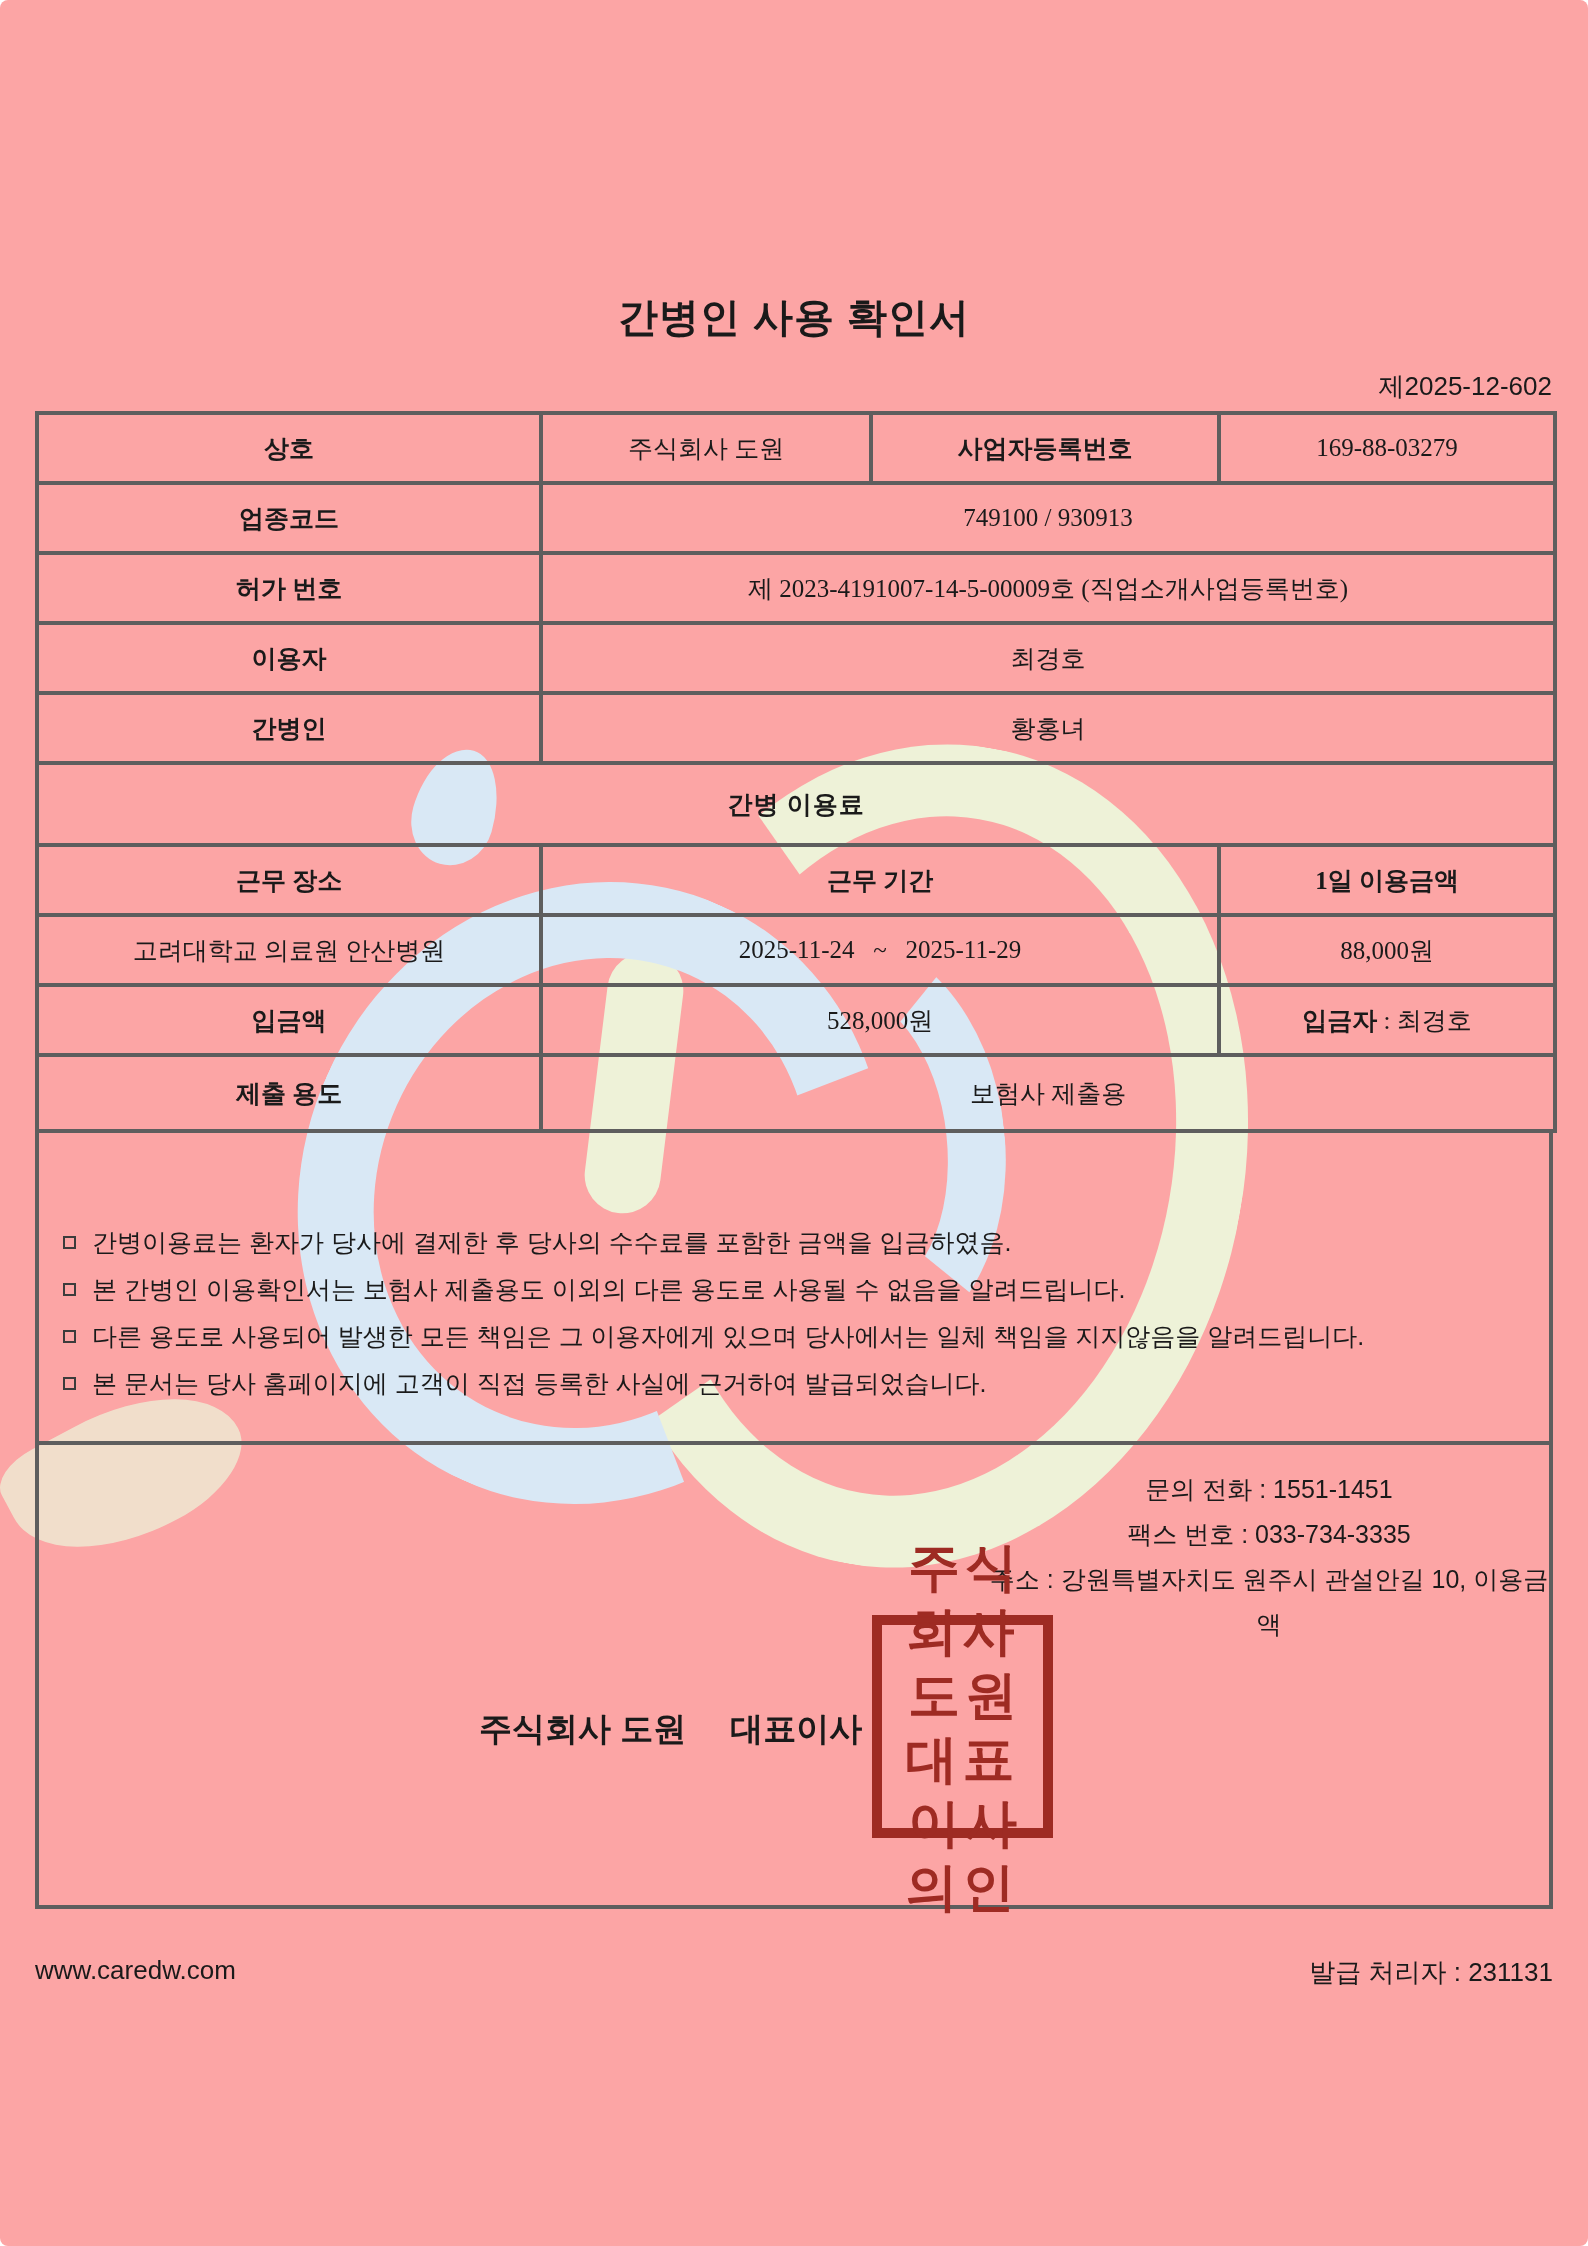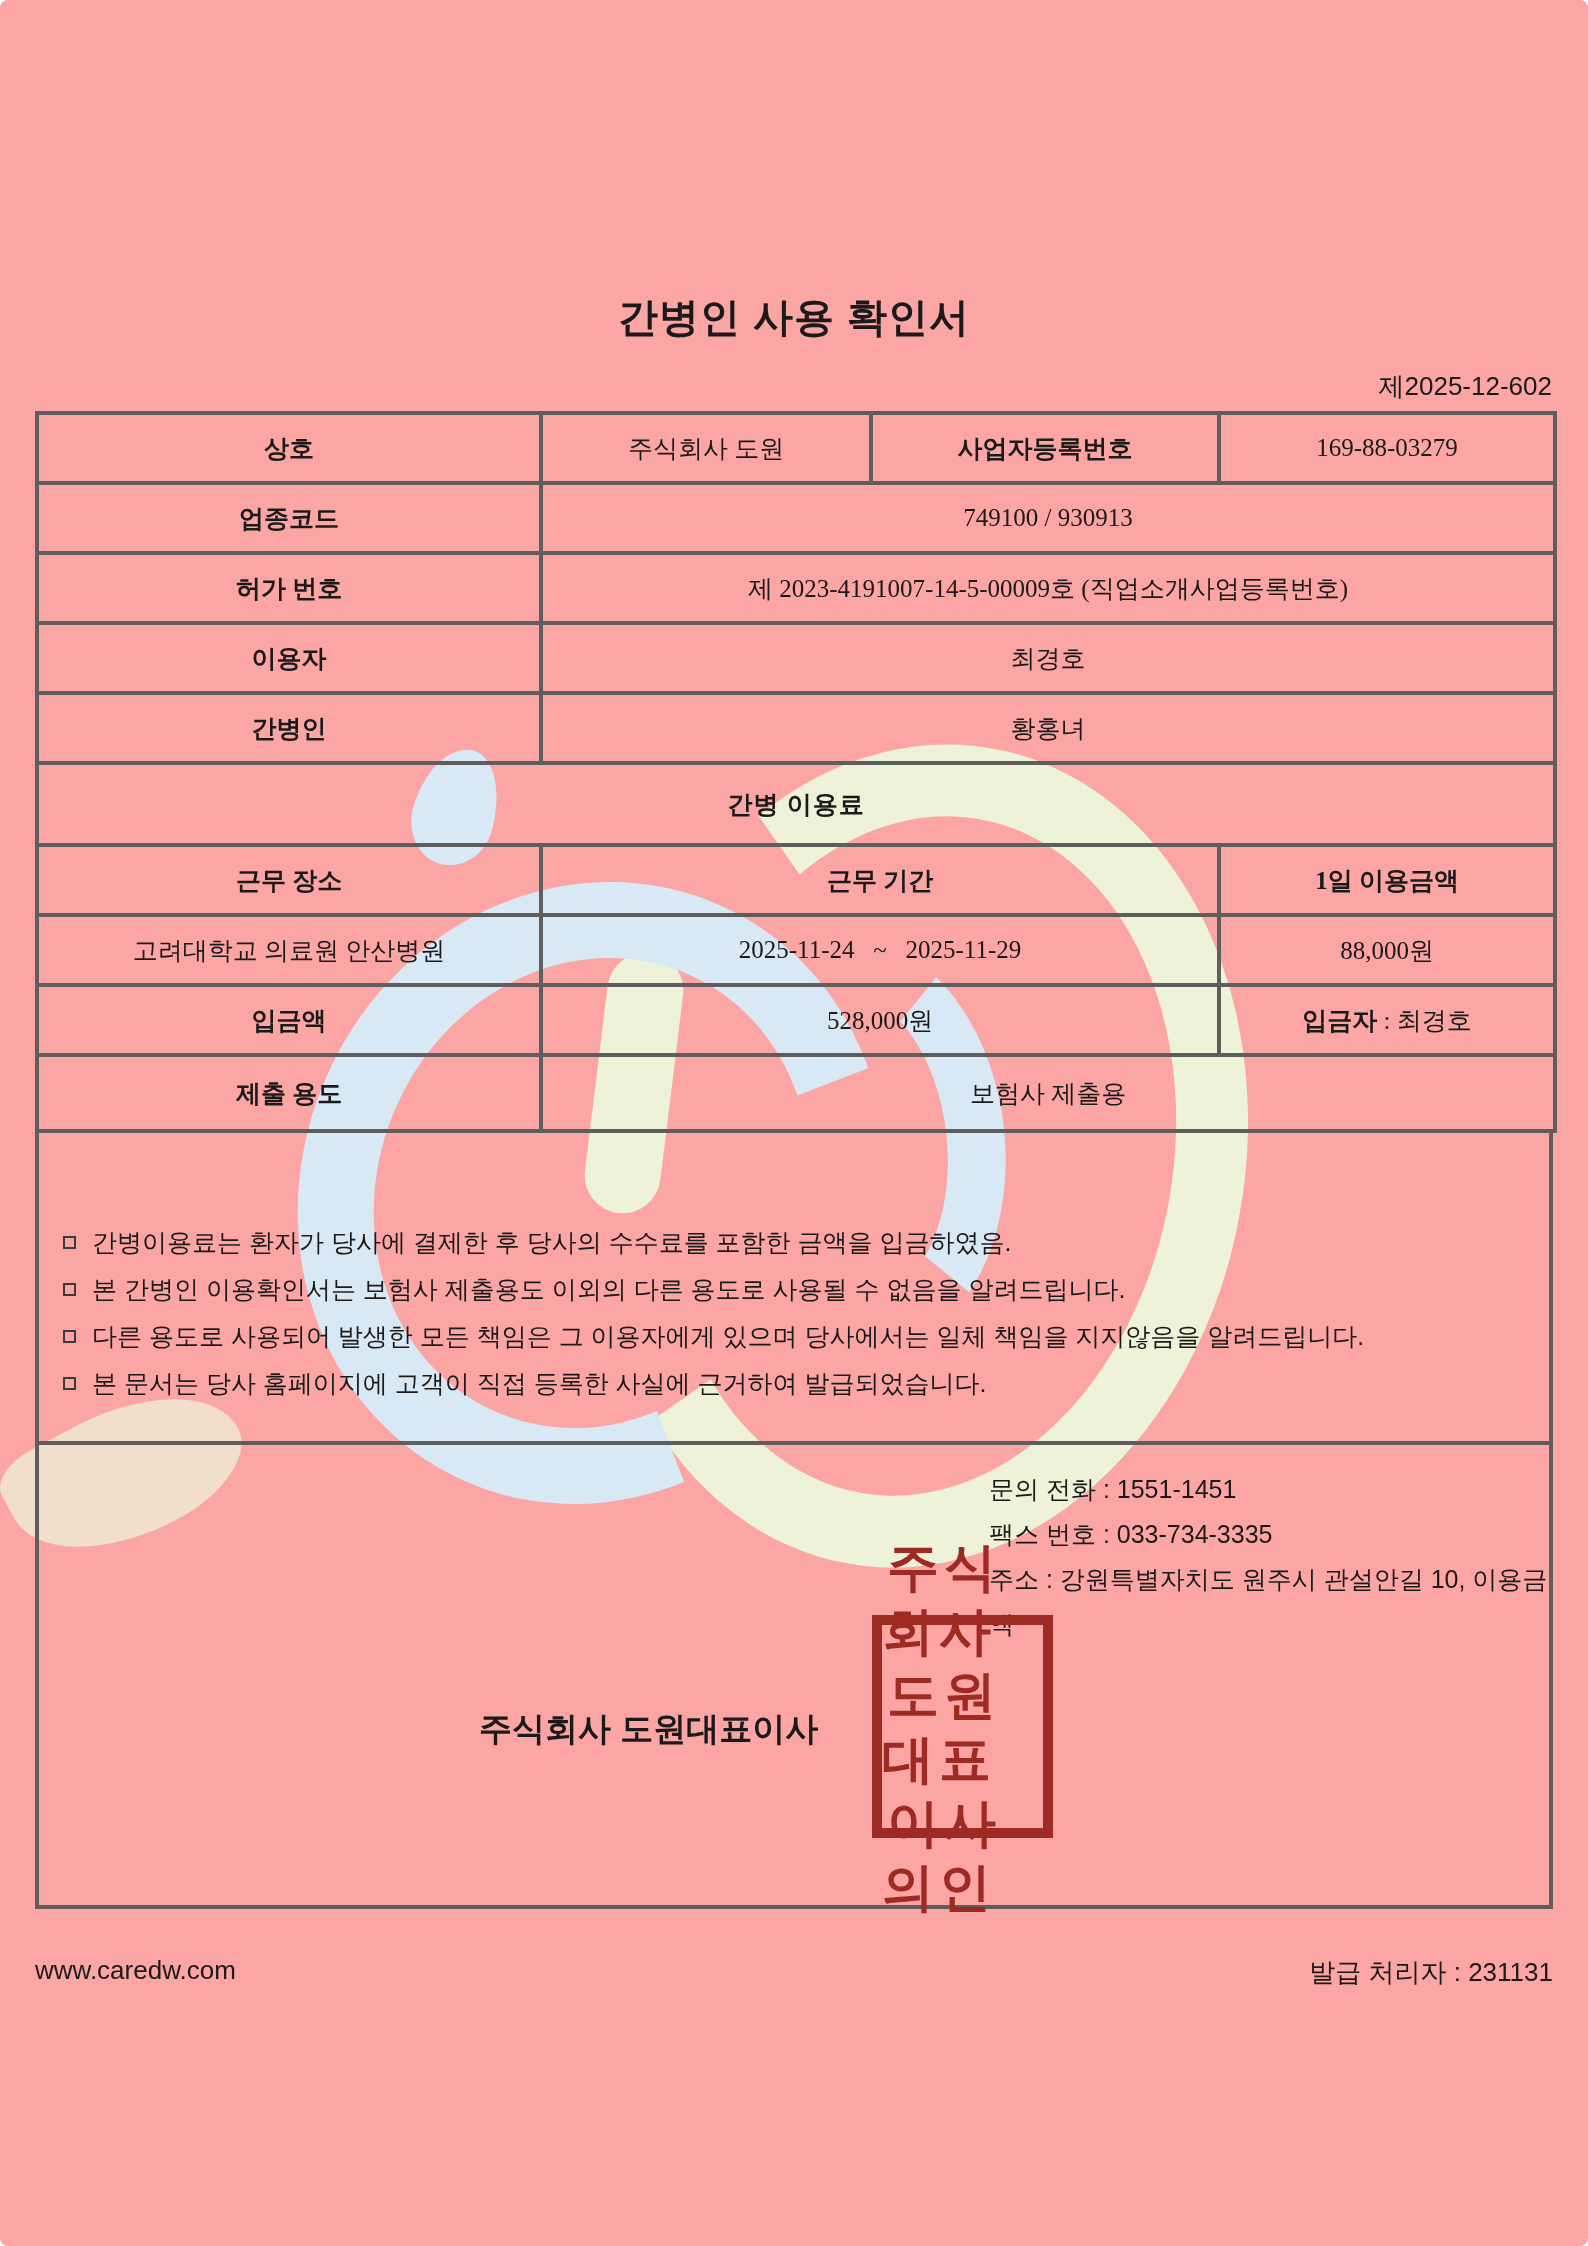--- a/index.html
+++ b/index.html
@@ -109,30 +109,31 @@
     border:2px solid #3c3c3c;background:transparent;
     margin-right:16px;vertical-align:2px;
   }
   
   .bottom-box{
     margin:-4px 35px 0;
     height:468px;
     border:4px solid #5e5e5e;
     box-sizing:border-box;
     position:relative;
+    text-align:center;
   }
   .contact{
     position:absolute;left:950px;top:22px;
     font-size:25px;line-height:45px;
   }
   .signature{
     position:absolute;left:440px;top:262px;
     font-size:33px;font-weight:bold;white-space:nowrap;
   }
-  .signature .role{}
+  .signature .role{margin-left:44px;}
   .stamp{
     position:absolute;left:833px;top:170px;
     width:181px;height:223px;
     border:10px solid var(--stamp-red);
     box-sizing:border-box;
     display:flex;flex-direction:column;
     align-items:center;justify-content:center;
     color:var(--stamp-red);
     font-weight:bold;font-size:52px;line-height:64px;
     letter-spacing:5px;text-indent:5px;

